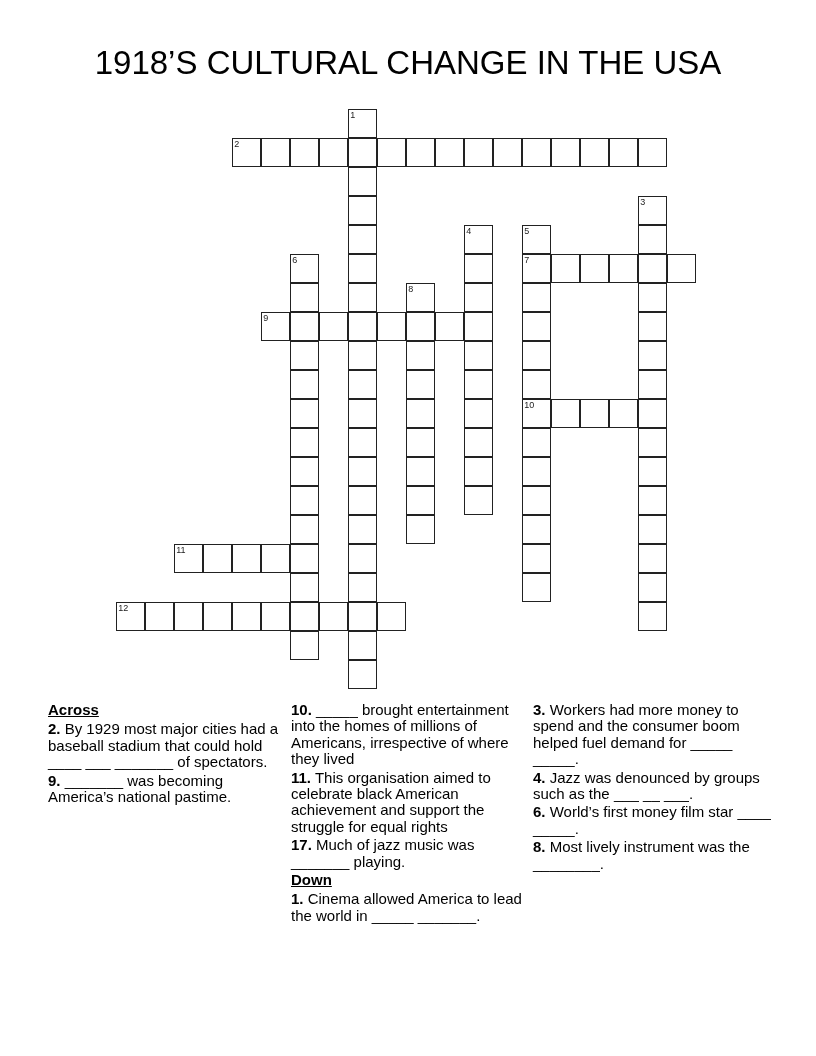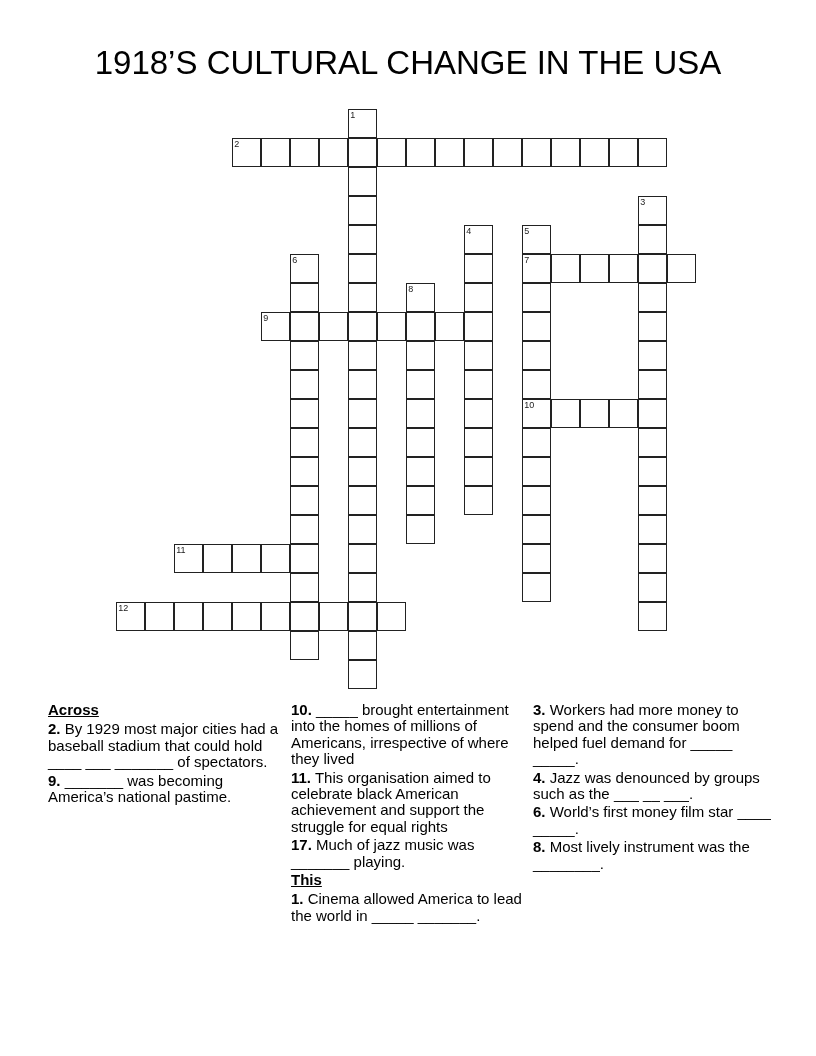--- a/index.html
+++ b/index.html
@@ -169,21 +169,21 @@
 <div class="clues col1">
   <span class="heading">Across</span>
   <div class="clue"><b>2.</b><span> By 1929 most major cities had a baseball stadium that could hold ____ ___ _______ of spectators.</span></div>
   <div class="clue"><b>9.</b><span> _______ was becoming America’s national pastime.</span></div>
 </div>
 
 <div class="clues col2">
   <div class="clue"><b>10.</b><span> _____ brought entertainment into the homes of millions of Americans, irrespective of where they lived</span></div>
   <div class="clue"><b>11.</b><span> This organisation aimed to celebrate black American achievement and support the struggle for equal rights</span></div>
   <div class="clue"><b>17.</b><span> Much of jazz music was _______ playing.</span></div>
-  <span class="heading">This</span>
+  <span class="heading">Down</span>
   <div class="clue"><b>1.</b><span> Cinema allowed America to lead the world in _____ _______.</span></div>
 </div>
 
 <div class="clues col3">
   <div class="clue"><b>3.</b><span> Workers had more money to spend and the consumer boom helped fuel demand for _____ _____.</span></div>
   <div class="clue"><b>4.</b><span> Jazz was denounced by groups such as the ___ __ ___.</span></div>
   <div class="clue"><b>6.</b><span> World’s first money film star ____ _____.</span></div>
   <div class="clue"><b>8.</b><span> Most lively instrument was the ________.</span></div>
 </div>
 

